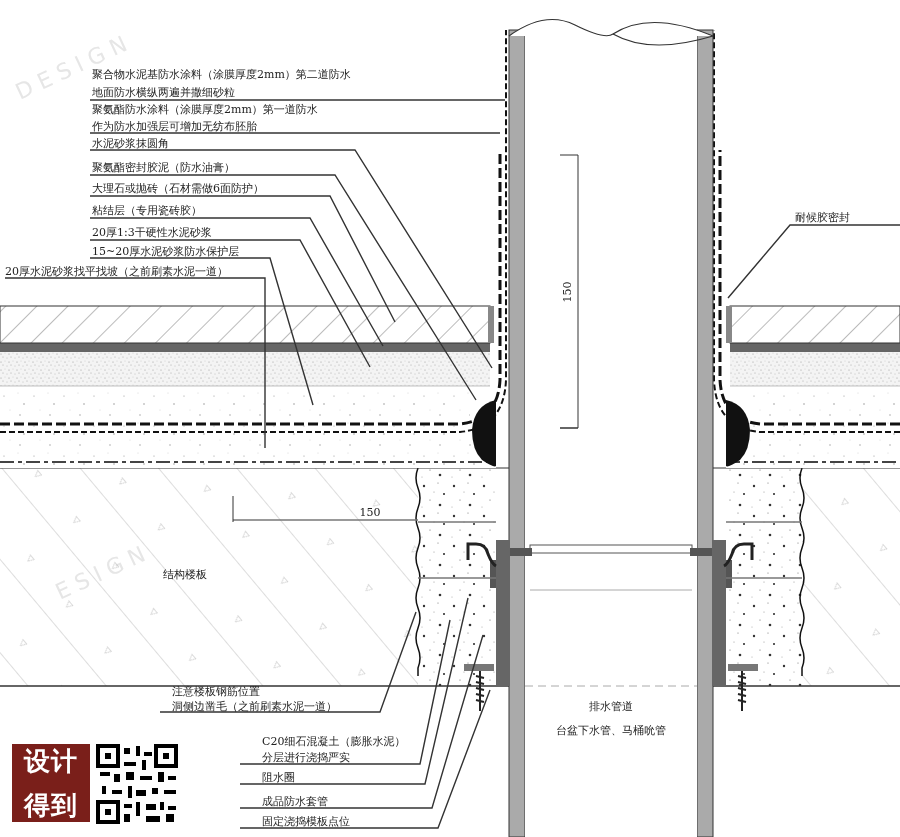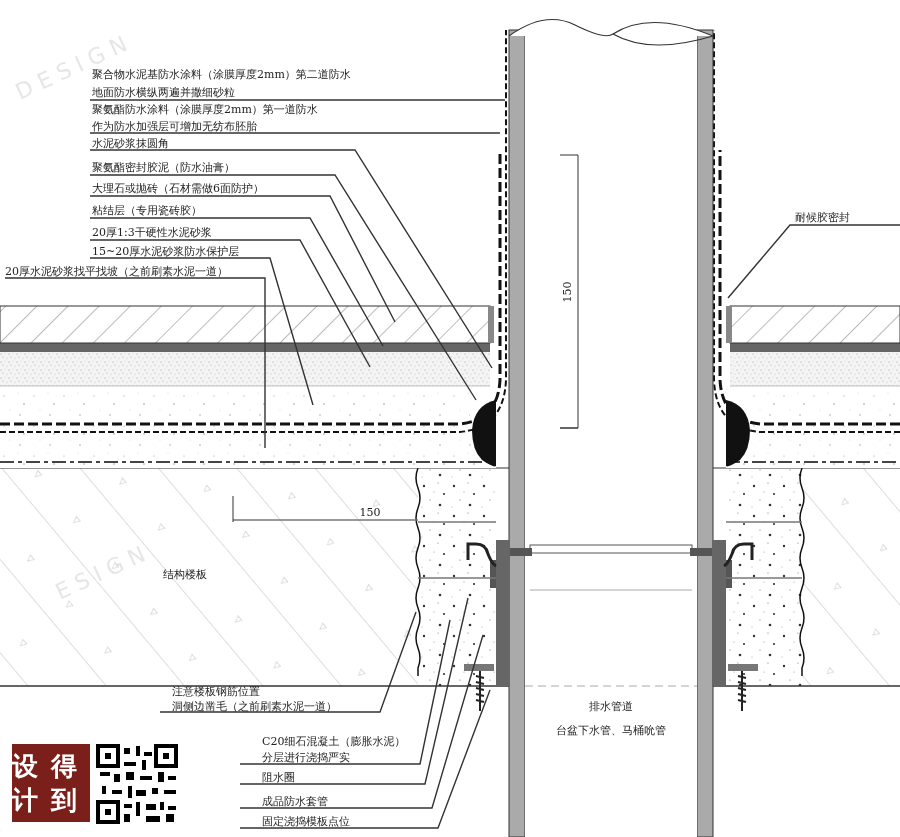--- a/index.html
+++ b/index.html
@@ -3,21 +3,21 @@
 <meta charset="utf-8">
 <style>
   html, body { margin:0; padding:0; background:#fff; }
   #canvas { position:relative; width:900px; height:837px; overflow:hidden; background:#fff; font-family:"DejaVu Serif", serif; }
   svg { position:absolute; left:0; top:0; }
   .lbl { font-family:"DejaVu Serif", serif; font-size:11px; fill:#222; }
   .dim { font-family:"DejaVu Serif", serif; font-size:11px; fill:#222; }
   .wm { font-family:"DejaVu Sans", sans-serif; font-size:22px; fill:#e6e6e6; }
   #logo { position:absolute; left:12px; top:744px; width:78px; height:78px; background:#7a1f1a; color:#fff;
           font-family:"DejaVu Sans", sans-serif; font-weight:bold; font-size:26px; line-height:34px;
-          display:flex; align-items:center; justify-content:center; letter-spacing:1px; }
+          display:flex; flex-direction:column; align-items:center; justify-content:space-between; letter-spacing:1px; }
   #qr { position:absolute; left:96px; top:744px; width:82px; height:80px; background:#fff; }
 </style>
 </head>
 <body>
 
 <div id="canvas">
 <svg width="900" height="837" viewBox="0 0 900 837" xmlns="http://www.w3.org/2000/svg">
   <defs>
     <pattern id="hatch" width="22" height="22" patternUnits="userSpaceOnUse" patternTransform="rotate(45)">
       <line x1="0" y1="0" x2="0" y2="22" stroke="#555" stroke-width="0.8"></line>

